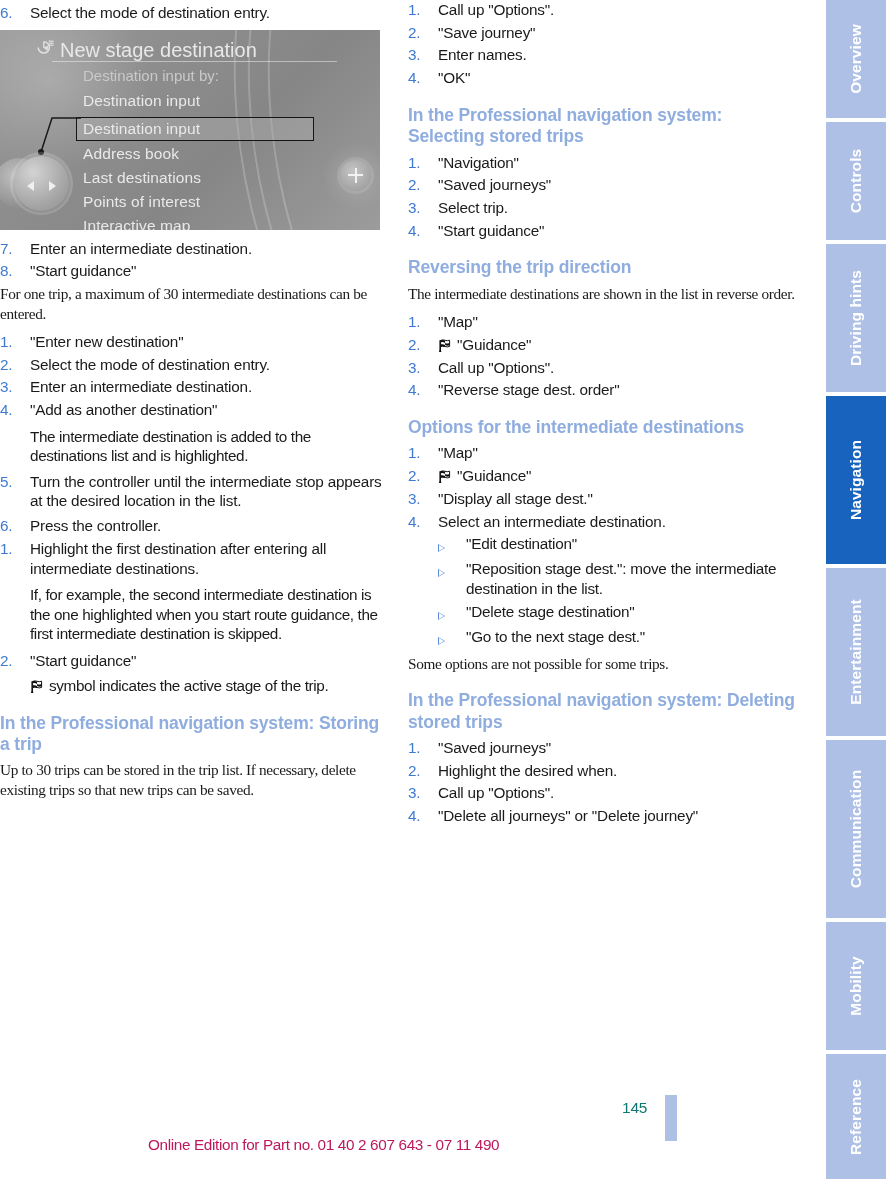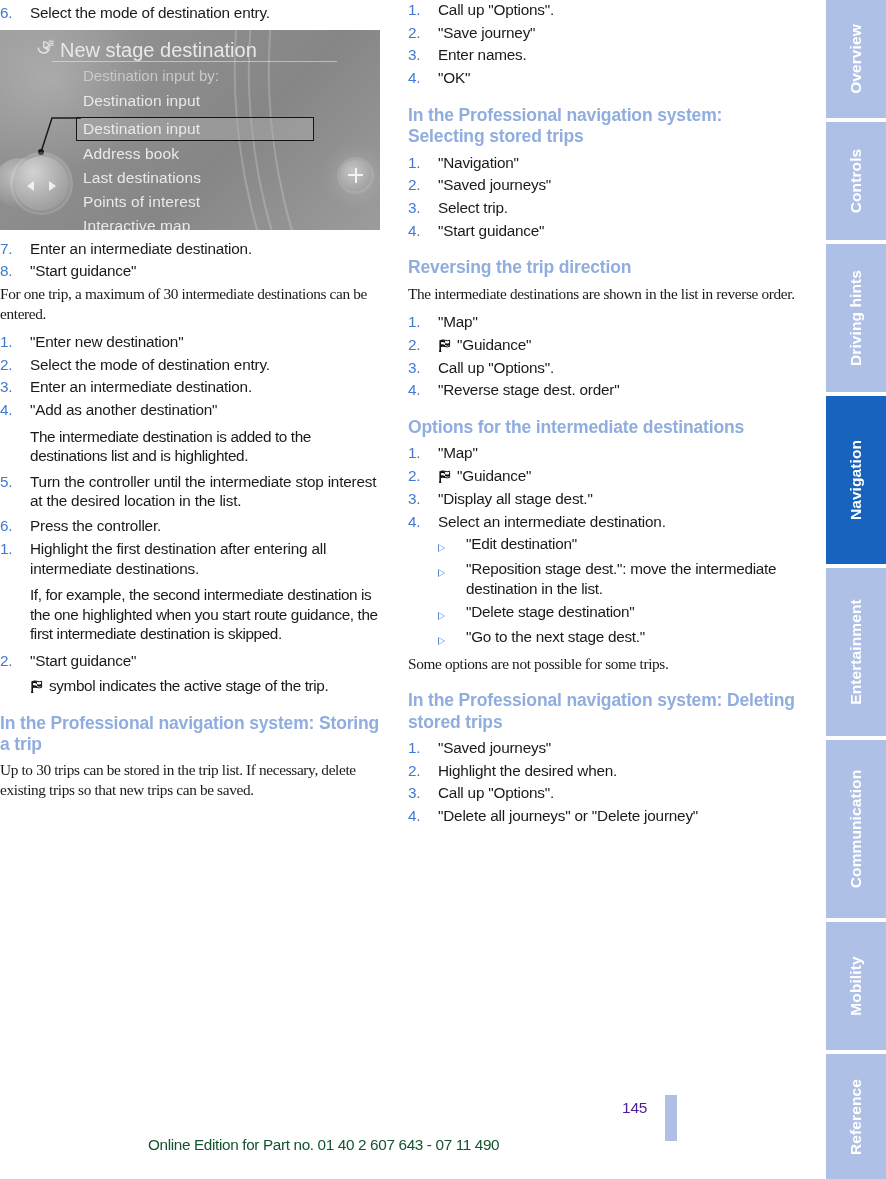--- a/index.html
+++ b/index.html
@@ -277,34 +277,34 @@
     font-weight: bold;
     letter-spacing: 0.1px;
   }
   .tab.active .tab-label { color: #ffffff; }
 
   
   .page-num {
     position: absolute;
     left: 622px; top: 1099px;
     font-size: 15.5px;
-    color: #4c1d95;
+    color: #0f766e;
     letter-spacing: -0.2px;
   }
   .page-bar {
     position: absolute;
     left: 665px; top: 1095px;
     width: 12px; height: 46px;
     background: #aec0e6;
   }
   .footer-note {
     position: absolute;
     left: 148px; top: 1136px;
     font-size: 15.3px;
-    color: #14532d;
+    color: #be185d;
     letter-spacing: -0.35px;
   }
 </style>
 </head>
 <body>
 
 <div class="page">
 
   <div class="columns">
 
@@ -394,21 +394,21 @@
           <span class="li-body">"Add as another destination"</span>
         </div>
 
         <div class="sub-para" style="margin-top:7px">
           <span class="spacer"></span>
           <span class="txt">The intermediate destination is added to the destinations list and is highlighted.</span>
         </div>
 
         <div class="li" style="margin-top:6px">
           <span class="li-num">5.</span>
-          <span class="li-body">Turn the controller until the intermediate stop interest at the desired location in the list.</span>
+          <span class="li-body">Turn the controller until the intermediate stop appears at the desired location in the list.</span>
         </div>
         <div class="li" style="margin-top:5px">
           <span class="li-num">6.</span>
           <span class="li-body">Press the controller.</span>
         </div>
       </div>
 
 
       <div class="olist">
         <div class="li">

